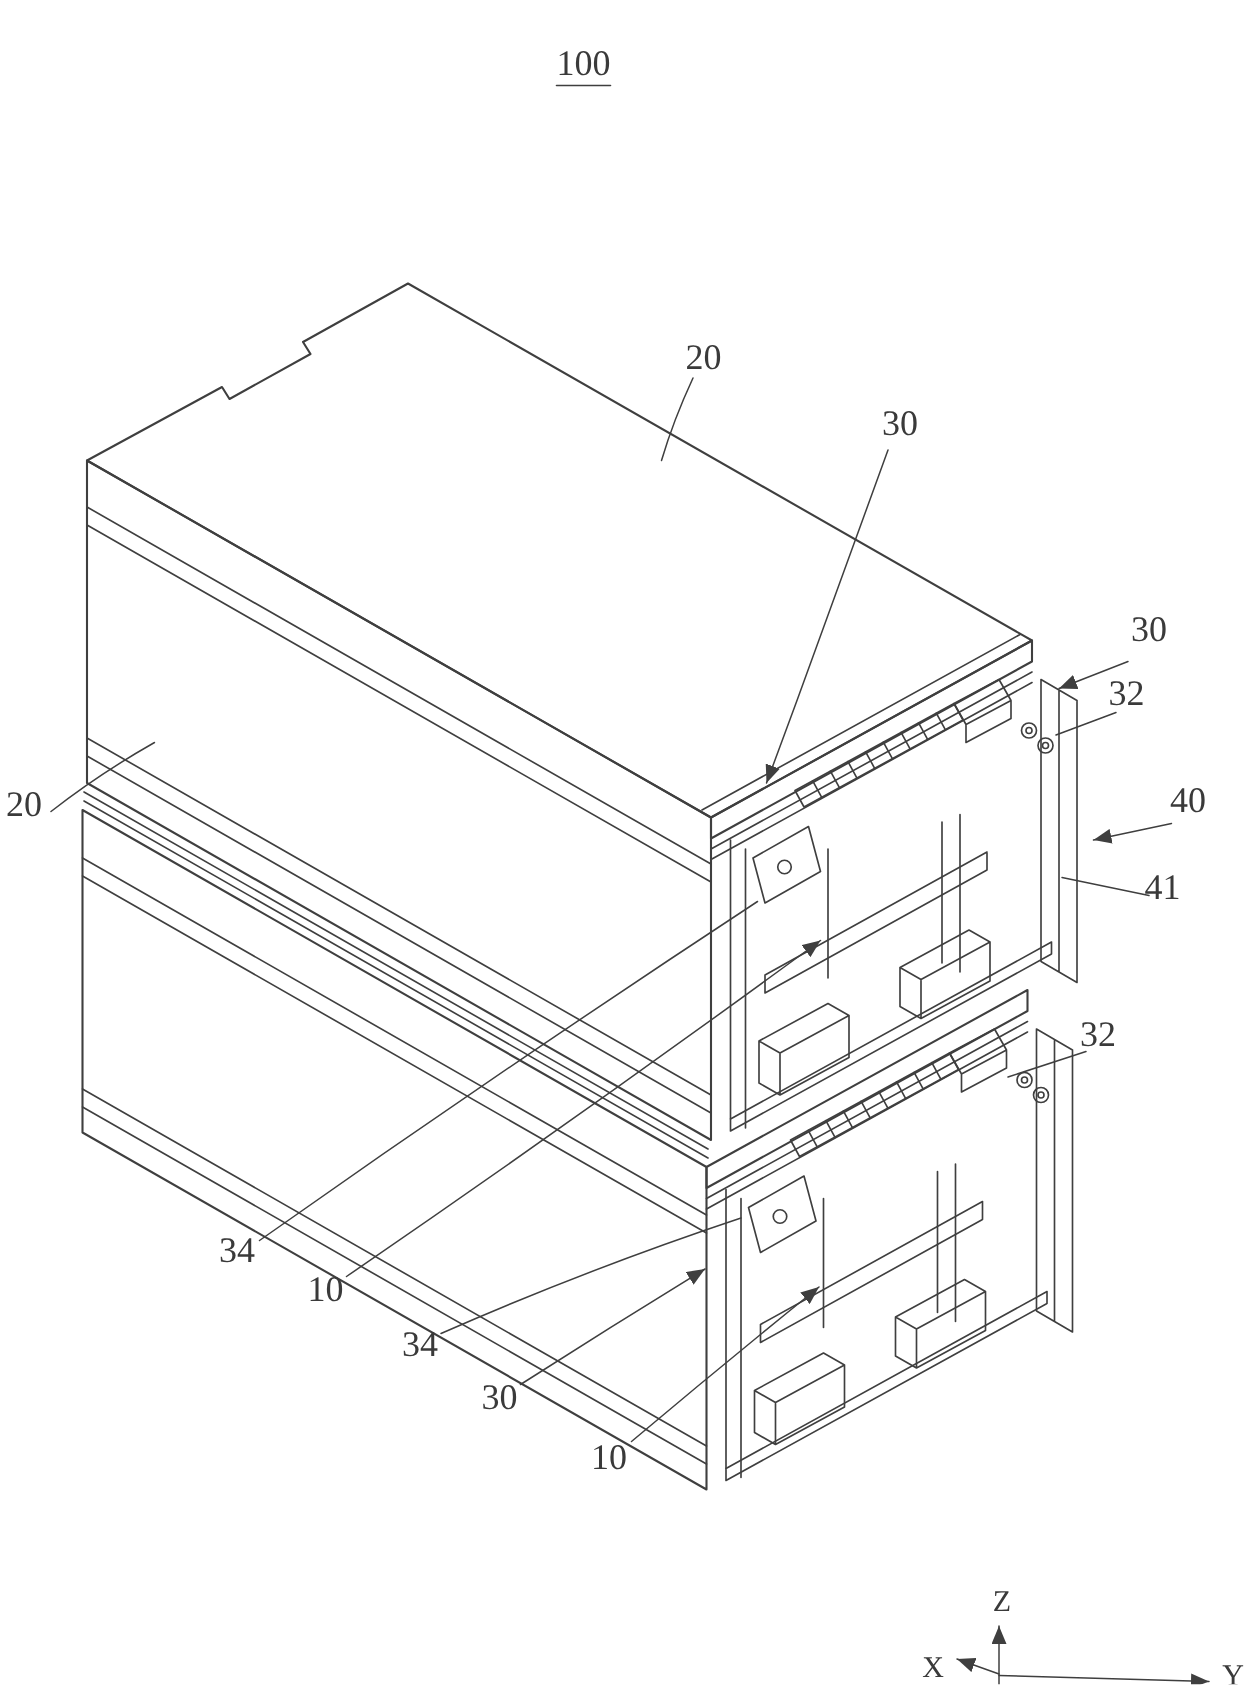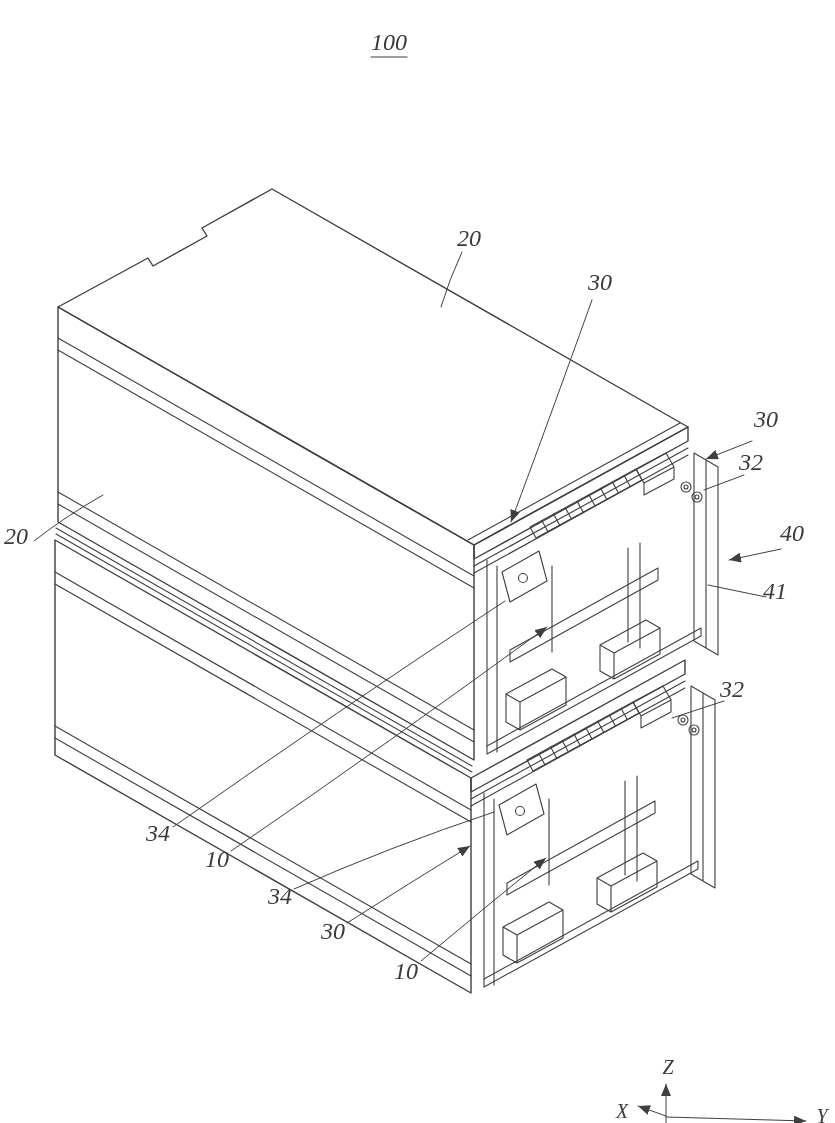--- a/index.html
+++ b/index.html
@@ -2,21 +2,20 @@
 <html><head>
 <meta charset="utf-8">
 <style>
   html,body{margin:0;padding:0;background:#ffffff;}
   .page{
     position:relative;
     width:835px;height:1123px;
     background:#ffffff;
     overflow:hidden;
     font-family:"Liberation Serif", serif;
-    font-style:italic;
   }
   svg{display:block;}
   text{
     font-family:"Liberation Serif", serif;
     fill:#3a3a3a;
   }
   .ref-label{font-size:24px;}
   .fig-title{font-size:24px;}
   .axis-label{font-size:20px;}
   .ln{fill:none;stroke:#3f3f3f;stroke-width:1.1;stroke-linecap:round;stroke-linejoin:round;}

